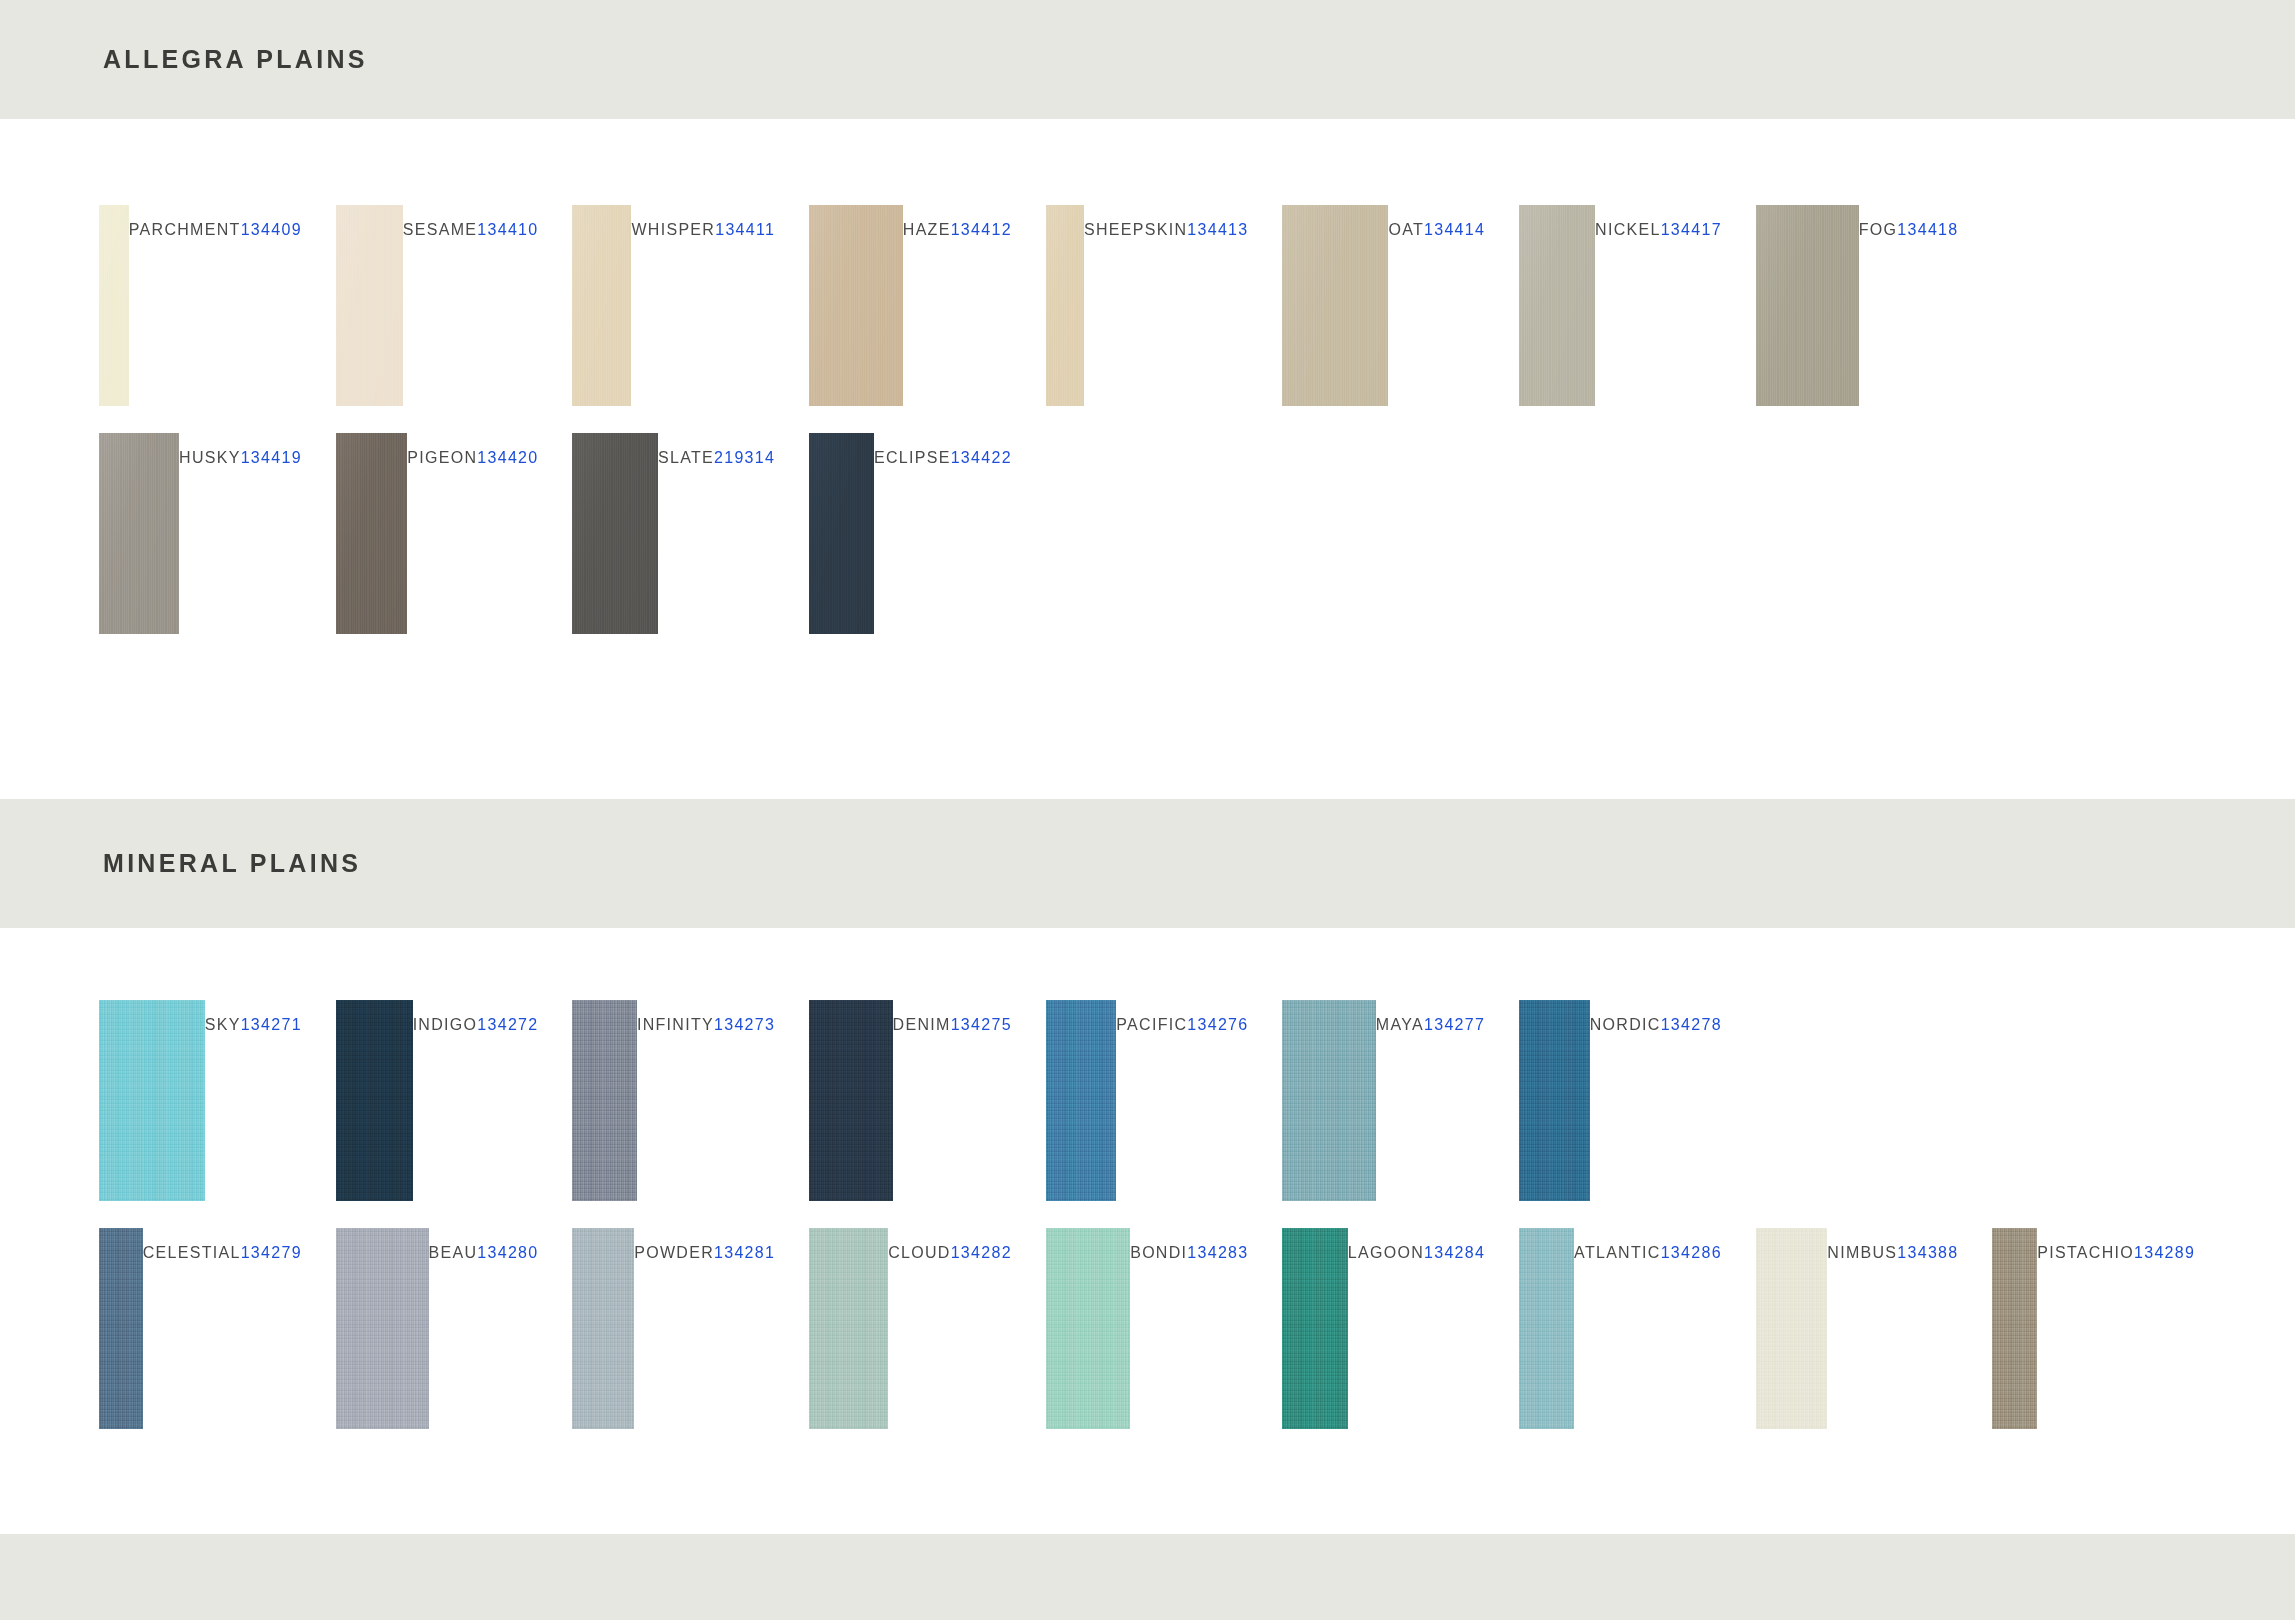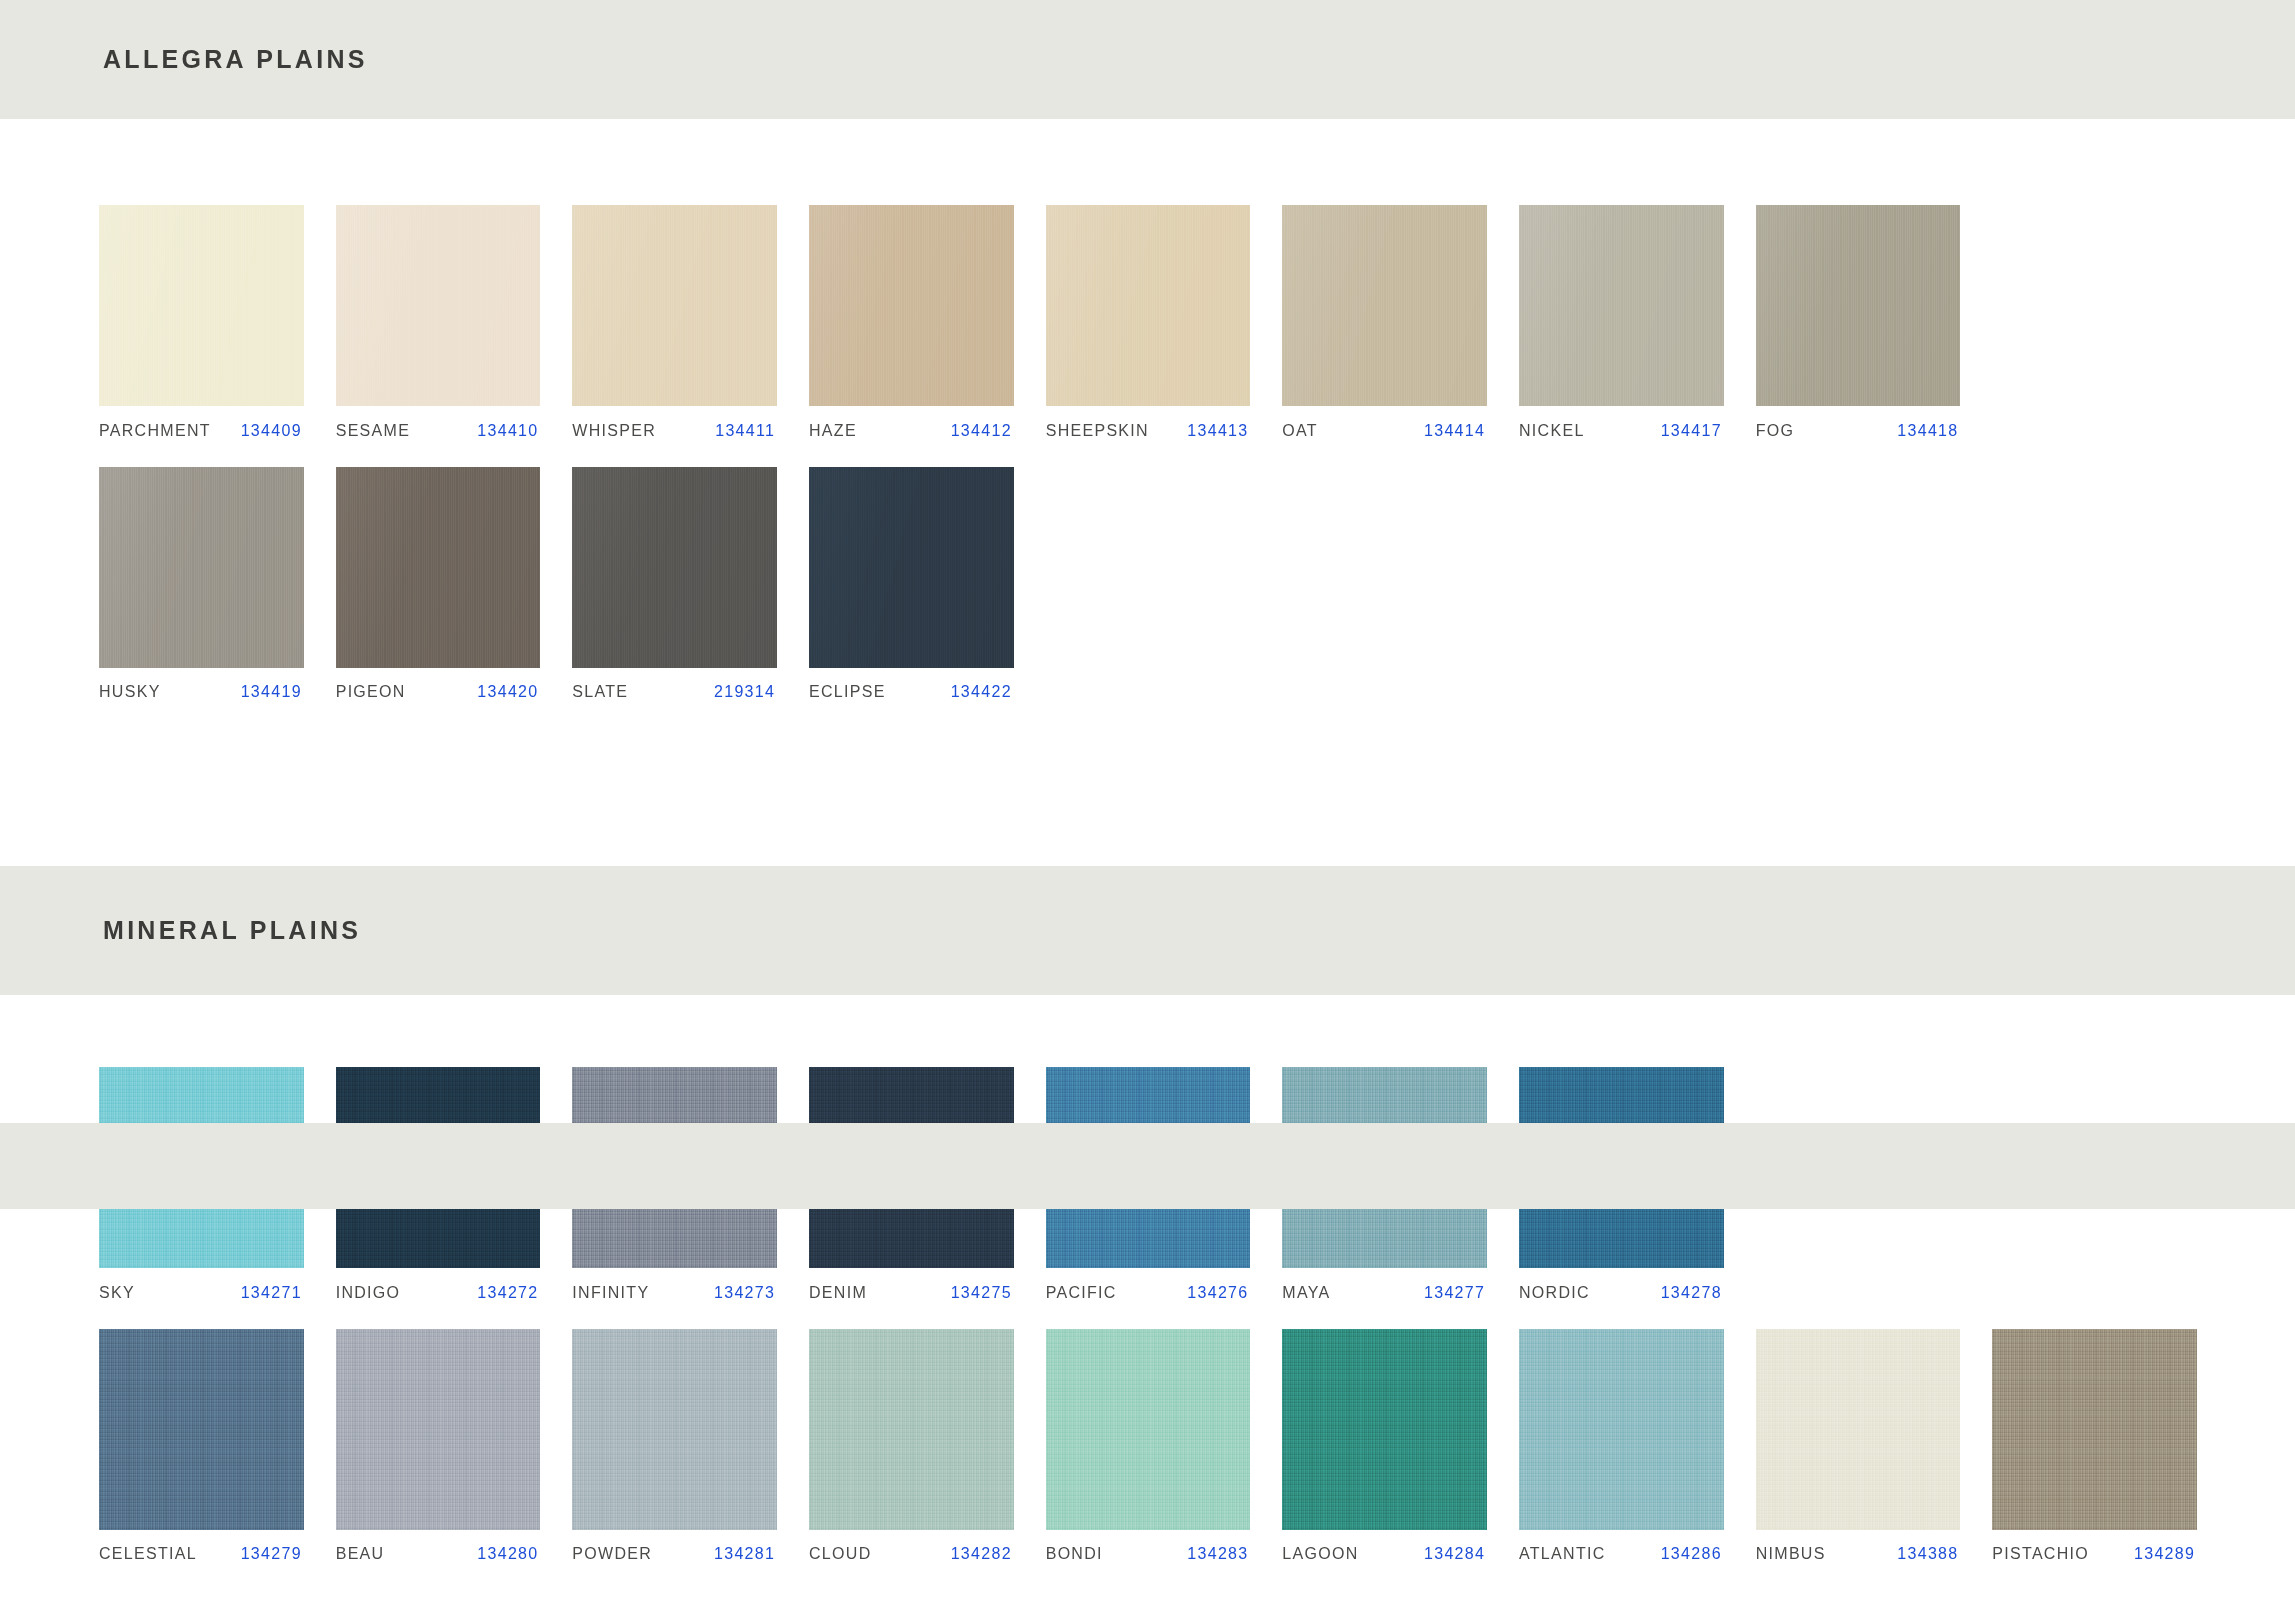--- a/index.html
+++ b/index.html
@@ -9,21 +9,21 @@
     width: 2296px;
     height: 1624px;
     background: #ffffff;
     font-family: "Liberation Sans", sans-serif;
     overflow: hidden;
   }
 
   .page {
     position: relative;
     width: 2296px;
-    height: 1209px;
+    height: 1620px;
     background: #ffffff;
   }
 
   
   .band {
     width: 100%;
     background: #e7e7e1;
     display: flex;
     align-items: center;
   }
@@ -55,21 +55,21 @@
   .swatch-row {
     display: grid;
     grid-template-columns: repeat(9, 1fr);
     column-gap: 32px;
     row-gap: 0;
   }
   .swatch-row + .swatch-row { margin-top: 27px; }
 
   .swatch-cell {
     display: flex;
-    flex-direction: column;
+    flex-direction: row;
   }
   .swatch-cell.empty { visibility: hidden; }
 
   .chip {
     width: 100%;
     height: 201px;
     position: relative;
     overflow: hidden;
   }
 

